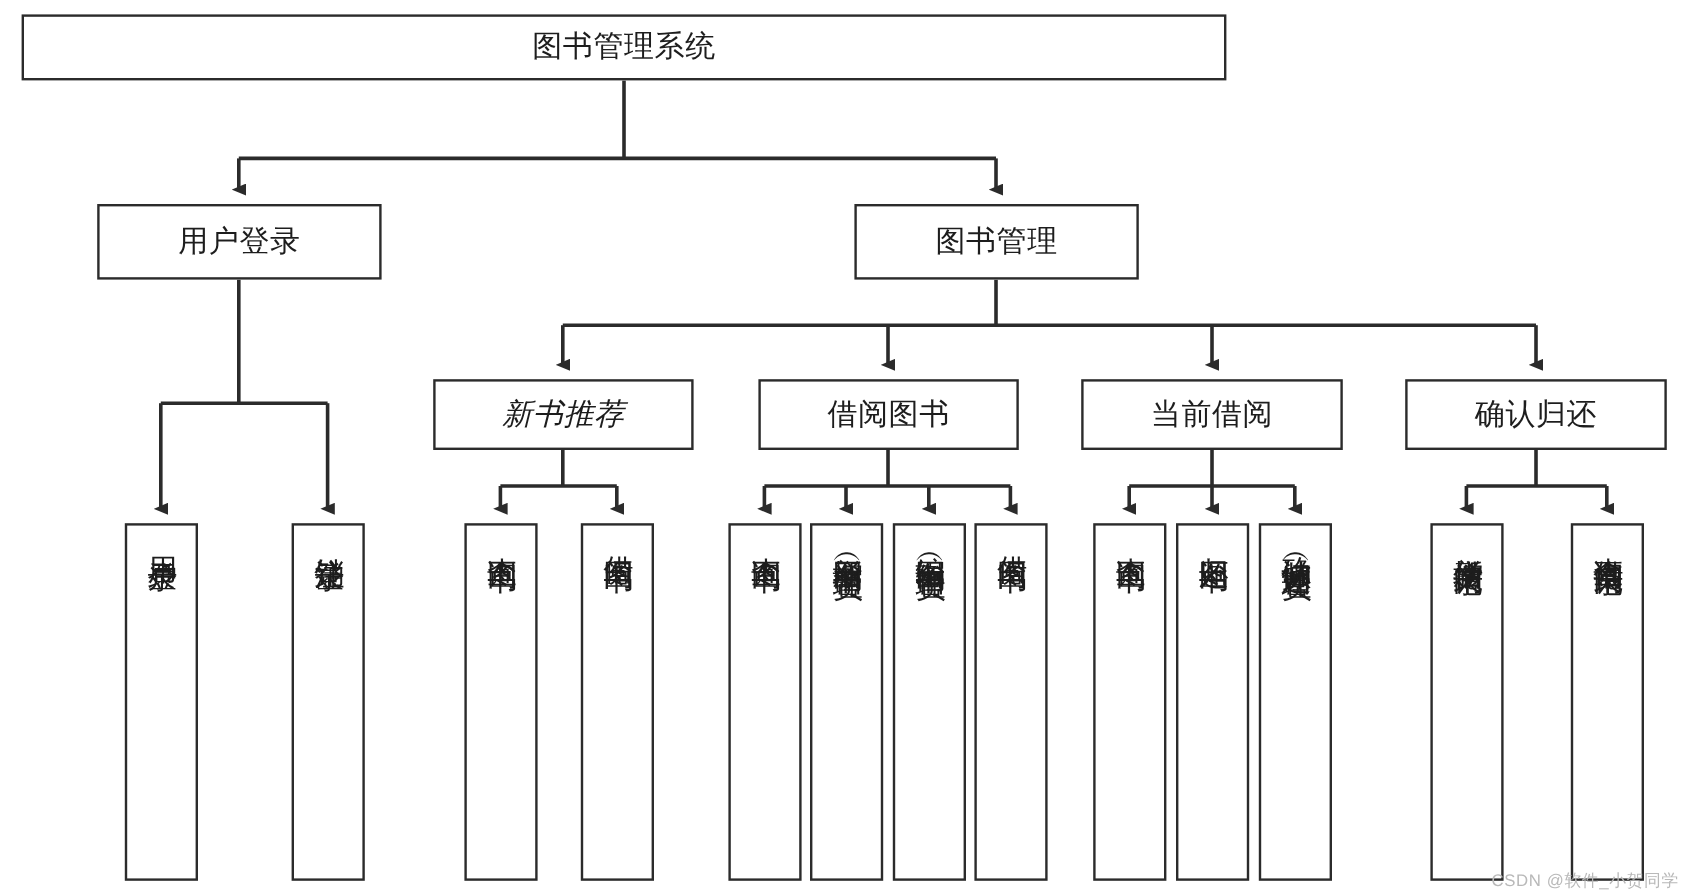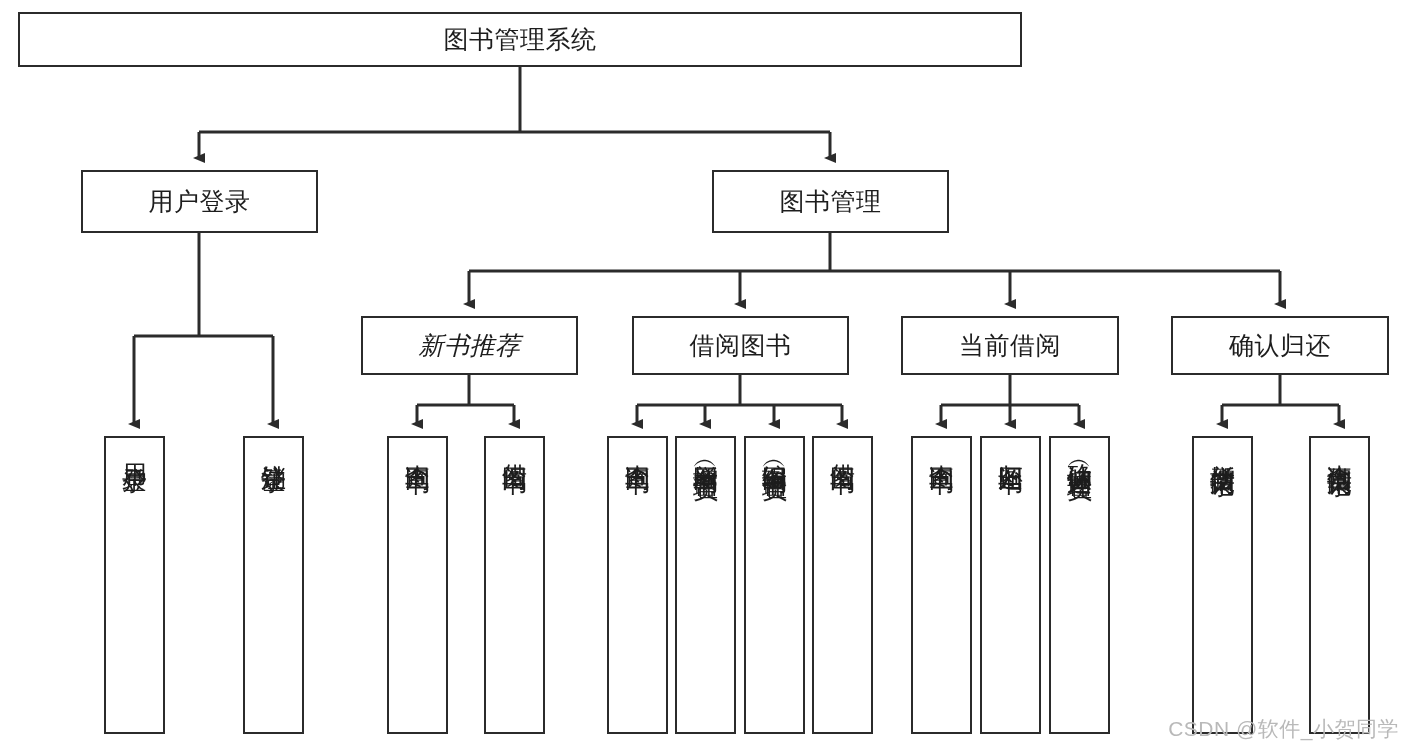--- a/index.html
+++ b/index.html
@@ -62,21 +62,21 @@
     font-size: 25px;
     line-height: 1.0;
     letter-spacing: 2px;
     white-space: nowrap;
     transform: none;
   }
   .watermark {
     position: absolute;
     right: 6px;
     bottom: 4px;
-    font-size: 21px;
+    font-size: 14px;
     color: #b9b9b9;
     white-space: nowrap;
     letter-spacing: 0.5px;
     pointer-events: none;
   }
 </style>
 </head>
 <body>
 
 <div id="canvas">

